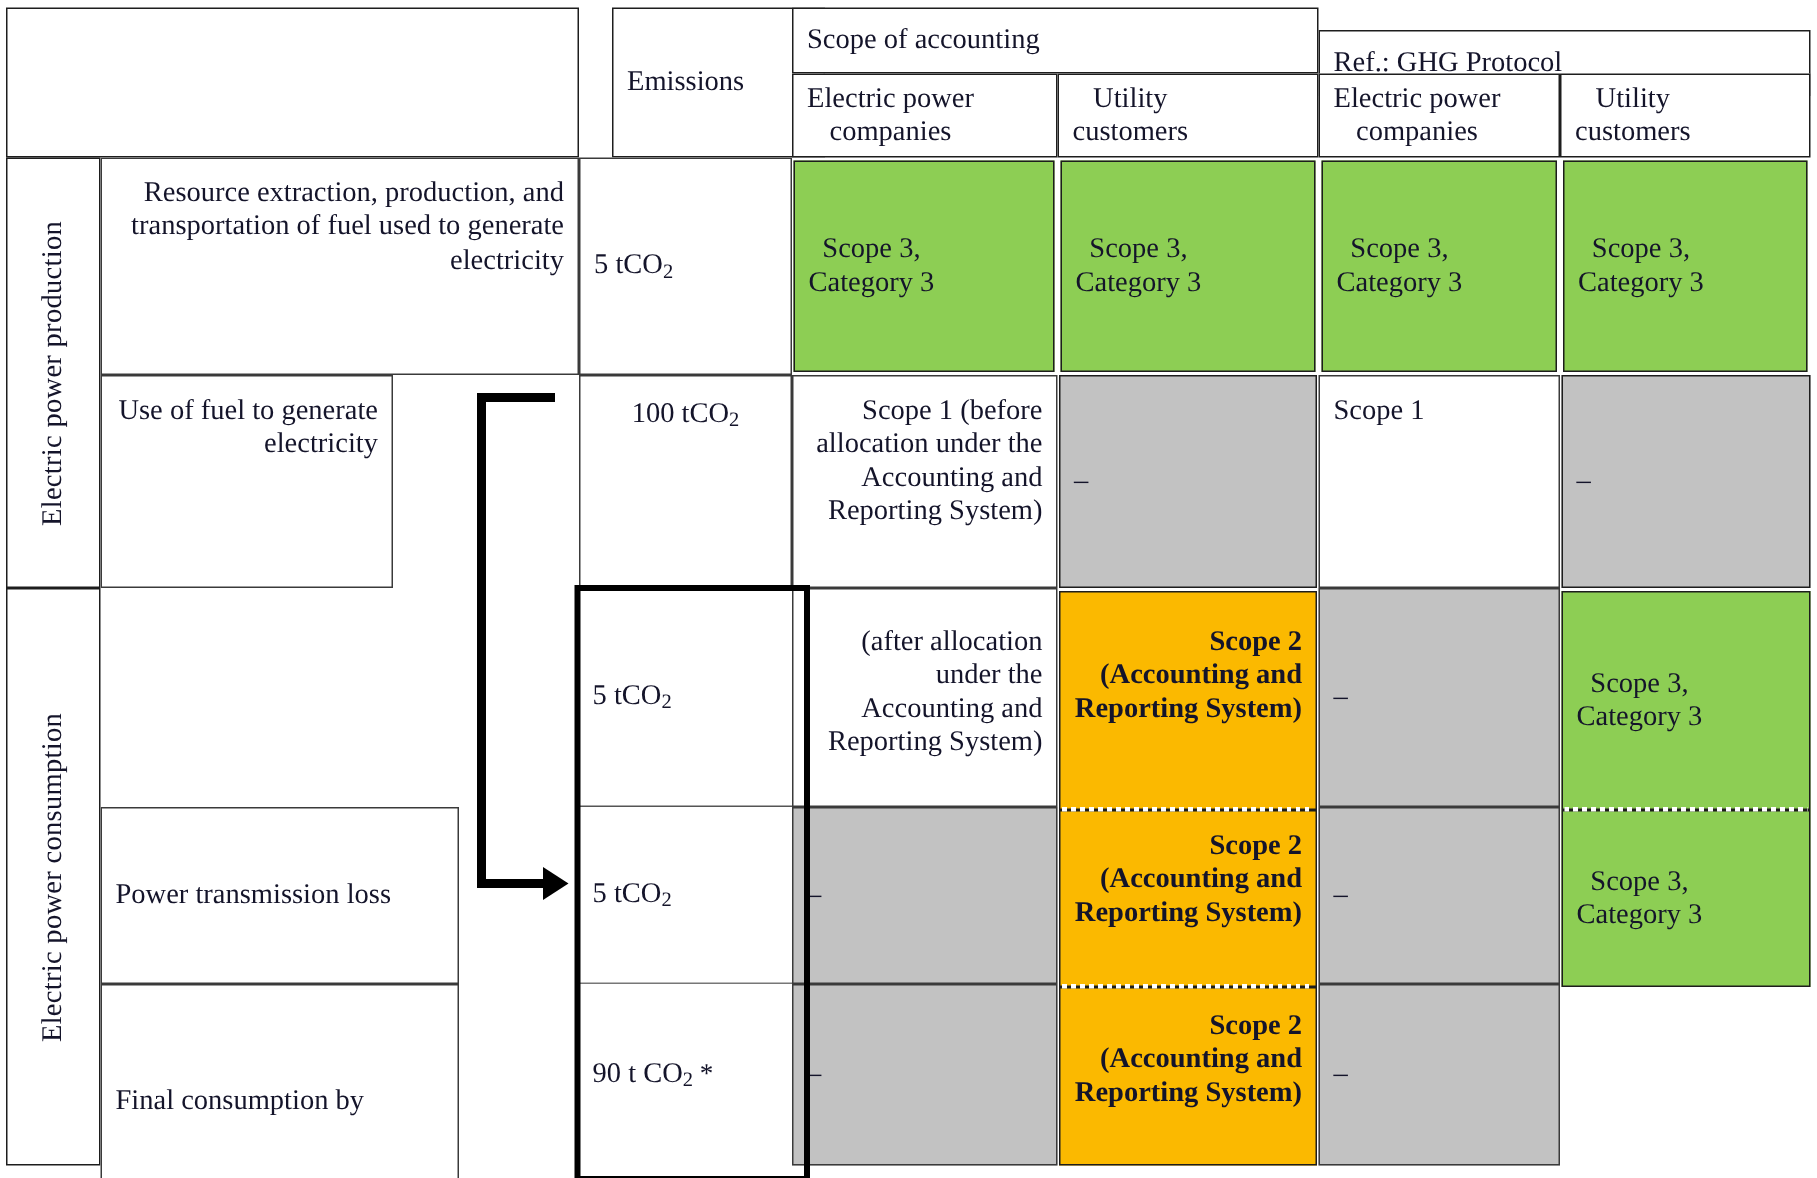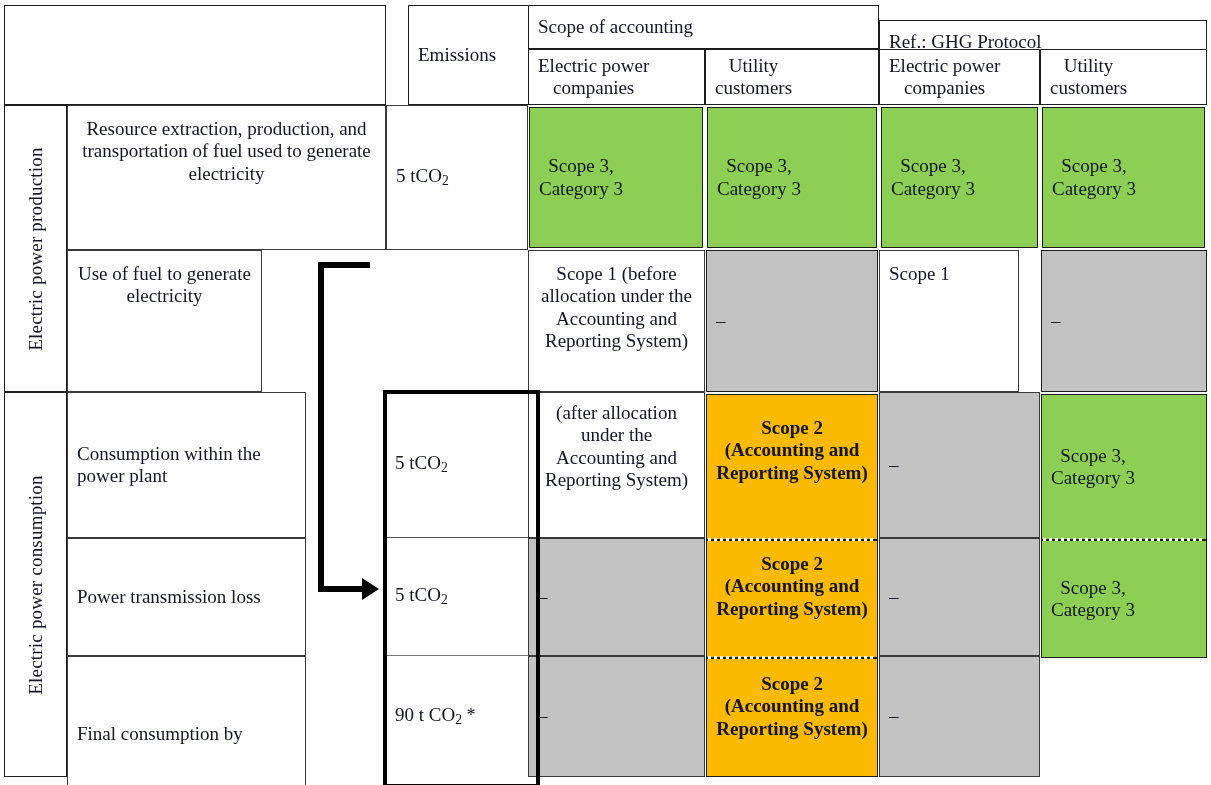--- a/index.html
+++ b/index.html
@@ -27,21 +27,21 @@
   .cell {
     position: absolute;
     box-sizing: border-box;
     display: flex;
     font-size: 19px;
     line-height: 1.18;
     color: #14142a;
   }
   .cell.center   { align-items: center; justify-content: flex-start; text-align: center; }
   .cell.leftmid  { align-items: center; justify-content: flex-start; text-align: left; }
-  .cell.lefttop  { align-items: flex-start; justify-content: flex-start; text-align: center; }
+  .cell.lefttop  { align-items: flex-start; justify-content: flex-start; text-align: right; }
   .cell .inner   { padding: 0 9px; }
 
   .bd      { border: 1.6px solid #1d1d1d; }
   .bd-thin { border: 1.3px solid #3a3a3a; }
 
   .green  { background: #8dce54; }
   .orange { background: #fbb900; font-weight: bold; }
   .gray   { background: #c2c2c2; }
   .white  { background: #ffffff; }
 
@@ -145,40 +145,40 @@
   <div class="cell bd green center" style="left:881px; top:107px; width:157px; height:141px;">
     <span class="inner ml">Scope 3,<br>Category 3</span>
   </div>
   <div class="cell bd green center" style="left:1042px; top:107px; width:163px; height:141px;">
     <span class="inner ml">Scope 3,<br>Category 3</span>
   </div>
 
   <div class="cell bd-thin white lefttop" style="left:67px; top:250px; width:195px; height:142px; padding-top:12px;">
     <span class="inner">Use of fuel to generate electricity</span>
   </div>
+  <div class="cell bd-thin white lefttop" style="left:386px; top:250px; width:142px; height:142px; padding-top:14px; justify-content:center;">
+    <span class="inner emis">100 tCO<sub>2</sub></span>
+  </div>
   <div class="cell bd-thin white lefttop" style="left:528px; top:250px; width:177px; height:142px; padding-top:12px;">
     <span class="inner ml">Scope 1 (before allocation under the Accounting and Reporting System)</span>
   </div>
   <div class="cell bd gray center" style="left:706px; top:250px; width:172px; height:142px;">
     <span class="inner ml">–</span>
   </div>
-  <div class="cell bd-thin white center" style="left:879px; top:250px; width:140px; height:142px; align-items:flex-start; padding-top:12px;">
+  <div class="cell bd-thin white center" style="left:879px; top:250px; width:161px; height:142px; align-items:flex-start; padding-top:12px;">
     <span class="inner ml">Scope 1</span>
   </div>
   <div class="cell bd gray center" style="left:1041px; top:250px; width:166px; height:142px;">
     <span class="inner ml">–</span>
   </div>
 
-  <div class="cell bd-thin white leftmid" style="left:67px; top:392px; width:239px; height:146px;">
-    <span class="inner">Consumption within the power plant</span>
-  </div>
   <div class="cell white center" style="left:386px; top:392px; width:142px; height:146px; border-bottom:1.3px solid #555;">
     <span class="inner emis">5 tCO<sub>2</sub></span>
   </div>
-  <div class="cell bd-thin white lefttop" style="left:528px; top:392px; width:177px; height:146px; padding-top:9px;">
+  <div class="cell bd-thin white lefttop" style="left:528px; top:392px; width:177px; height:146px; padding-top:24px;">
     <span class="inner ml">(after allocation under the Accounting and Reporting System)</span>
   </div>
   <div class="cell bd orange lefttop" style="left:706px; top:394px; width:172px; height:146px; padding-top:22px;">
     <span class="inner ml">Scope 2 (Accounting and Reporting System)</span>
   </div>
   <div class="cell bd-thin gray center" style="left:879px; top:392px; width:161px; height:146px;">
     <span class="inner ml">–</span>
   </div>
   <div class="cell bd green center" style="left:1041px; top:394px; width:166px; height:146px;">
     <span class="inner ml">Scope 3,<br>Category 3</span>

